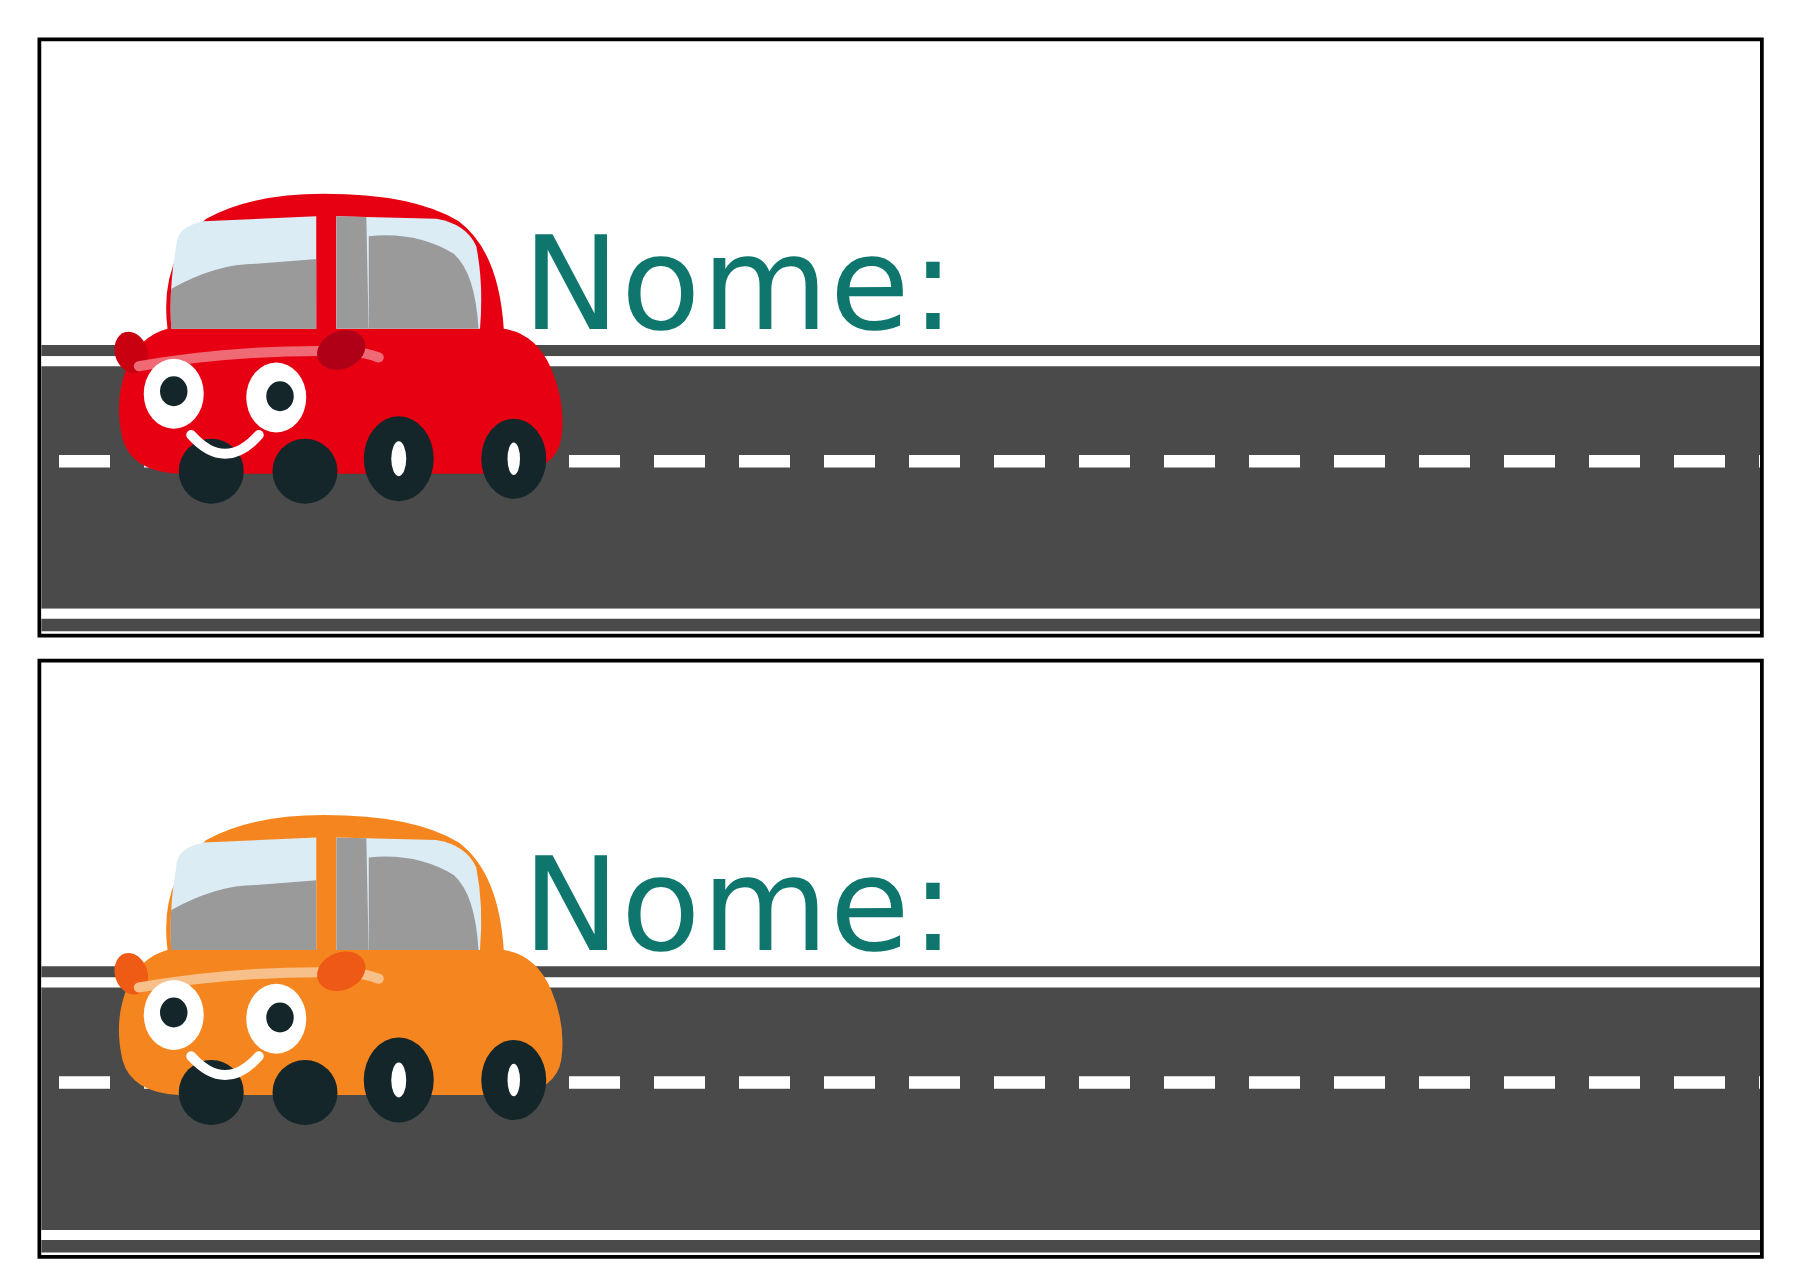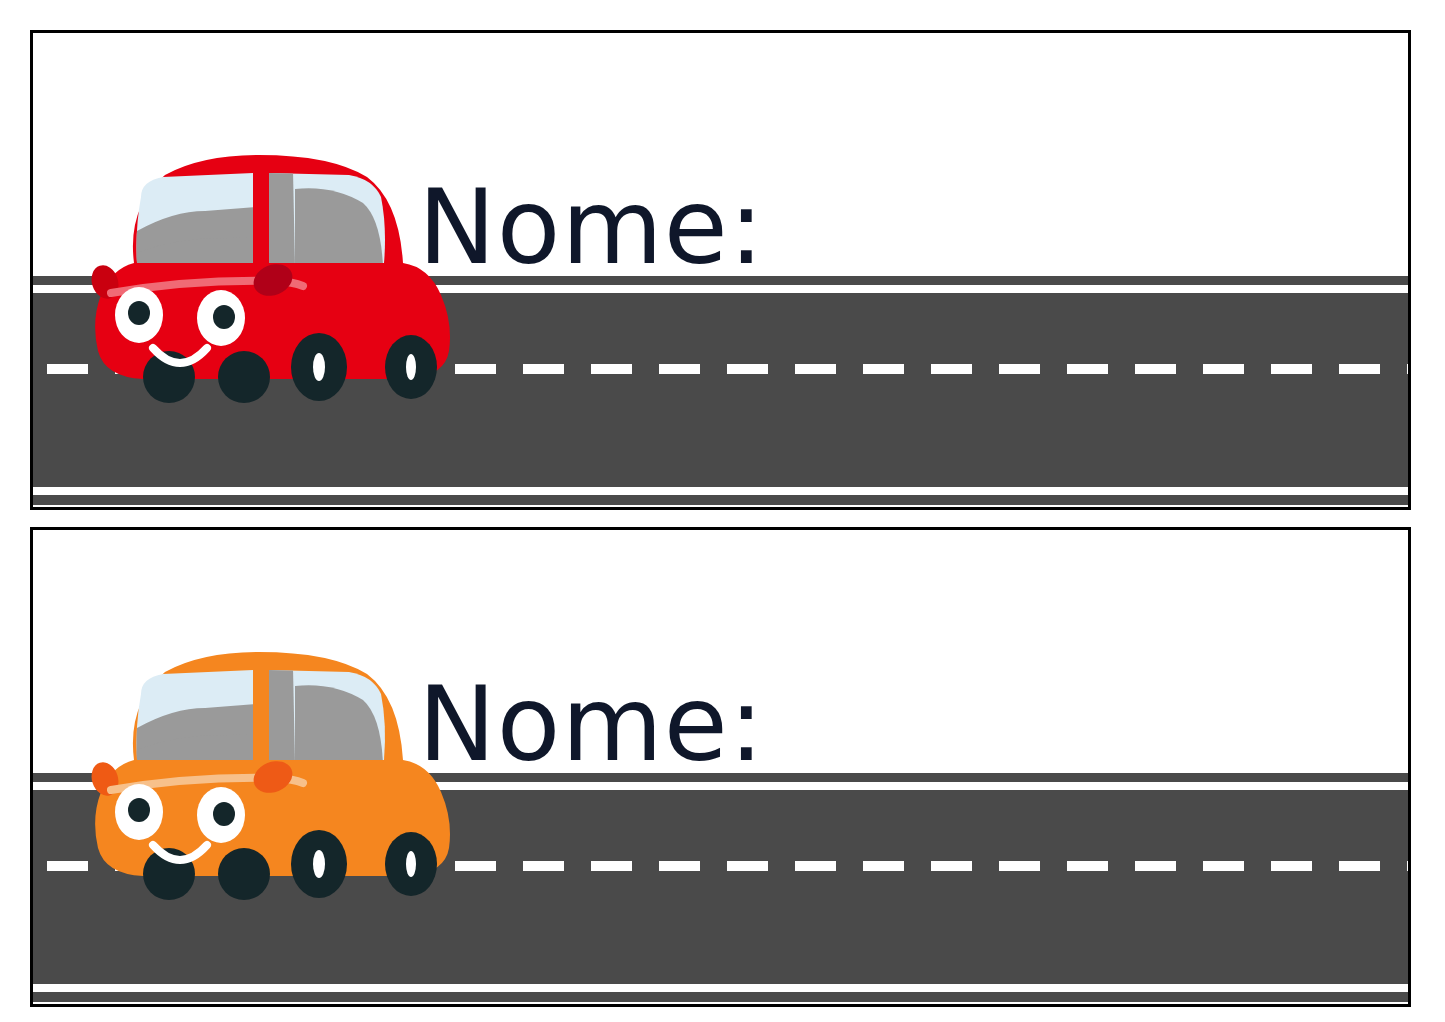--- a/index.html
+++ b/index.html
@@ -97,21 +97,21 @@
 
   
   .name-label {
     position: absolute;
     left: 385px;
     top: 142px;
     font-family: "DejaVu Sans", sans-serif;
     font-size: 104px;
     font-weight: 500;
     line-height: 1;
-    color: #0f172a;
+    color: #0f766e;
     letter-spacing: 1px;
     white-space: nowrap;
     user-select: none;
   }
 
   
   .car {
     position: absolute;
     left: 48px;
     top: 112px;

